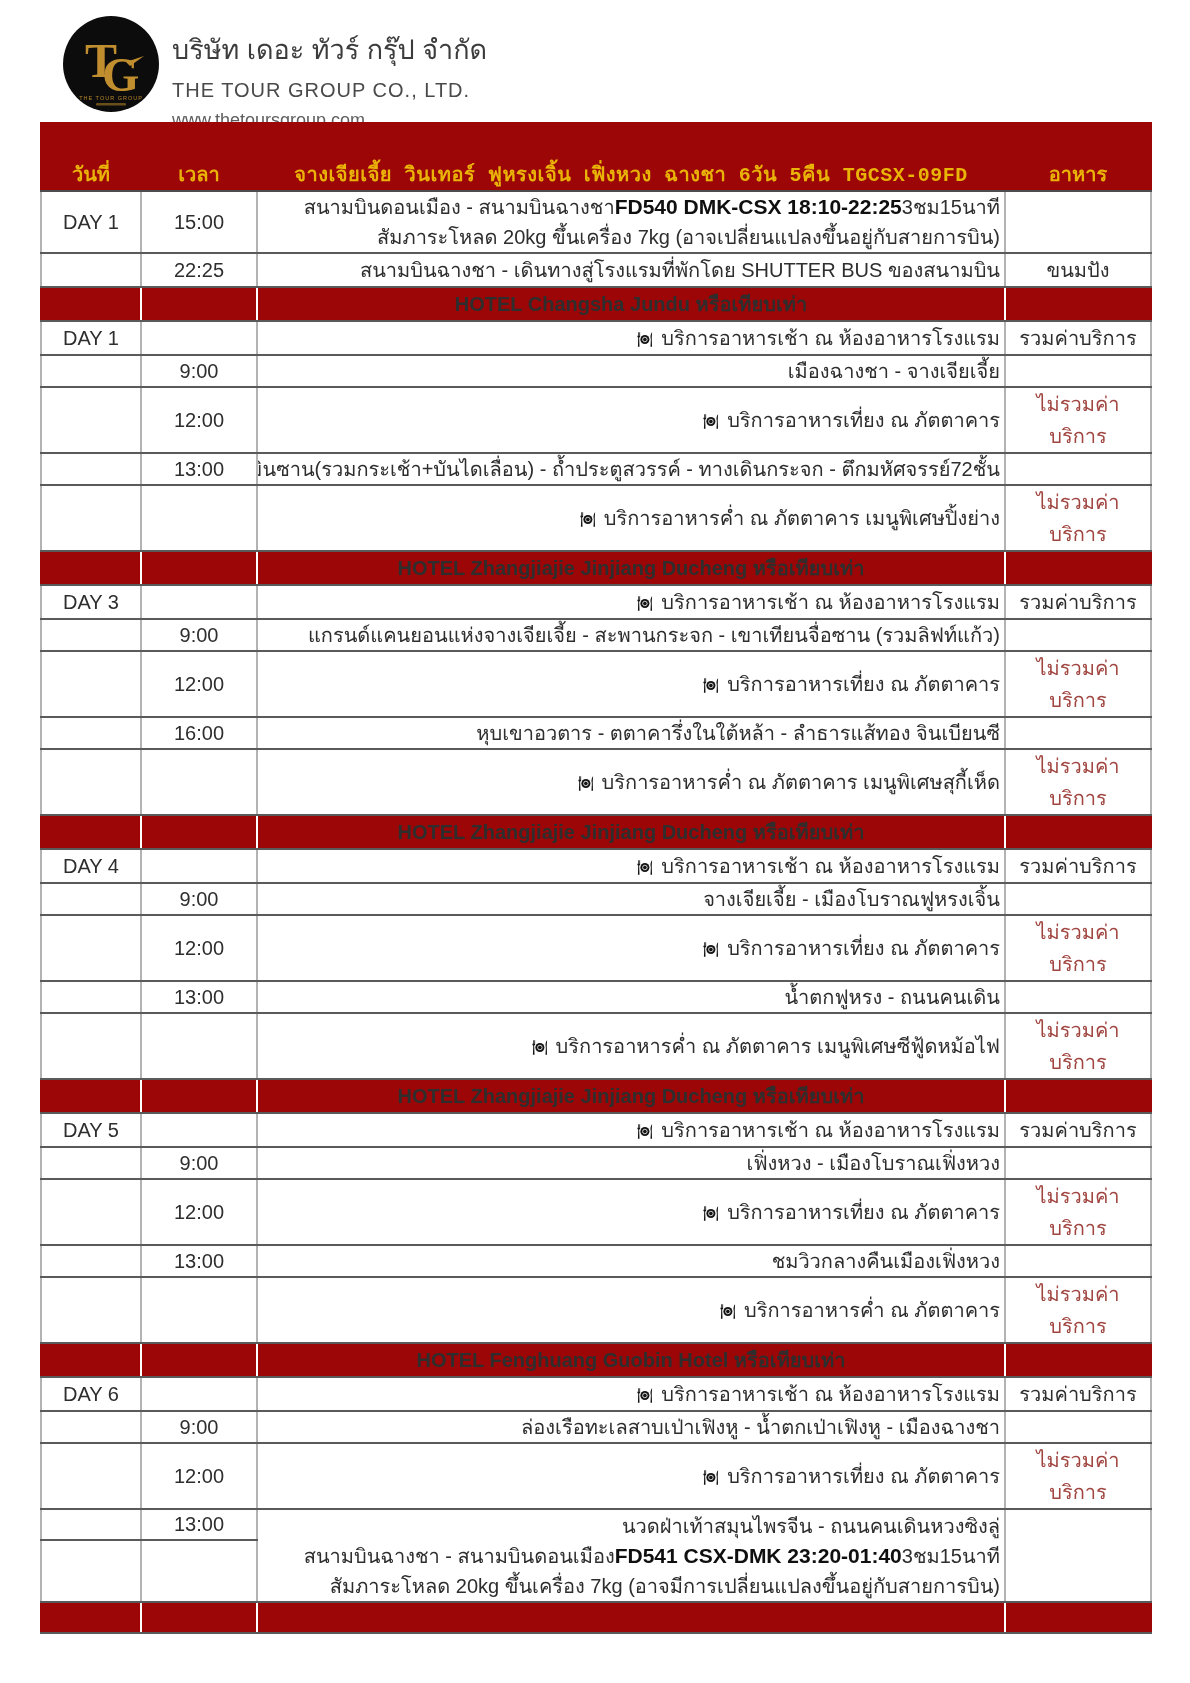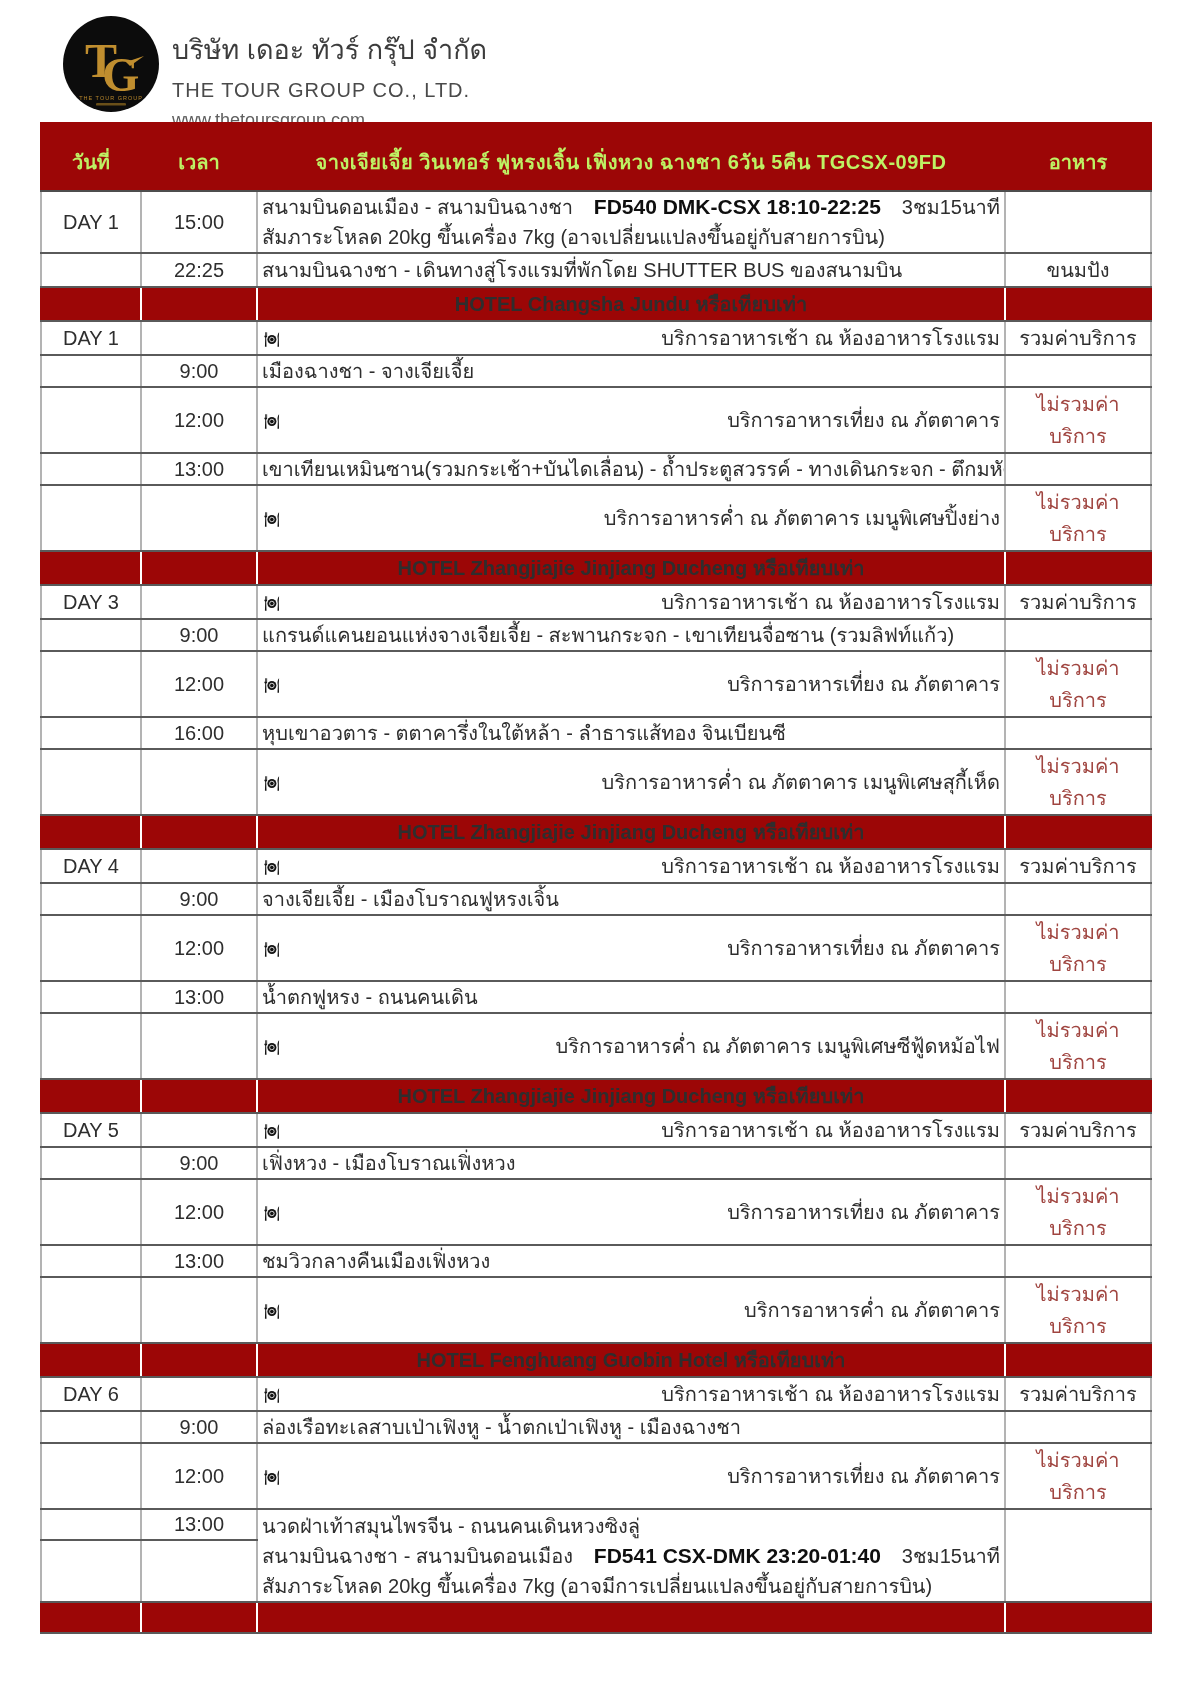--- a/index.html
+++ b/index.html
@@ -15,30 +15,30 @@
 
   
   .itin-wrap{position:absolute;left:40px;top:122px;}
   table.itin{border-collapse:collapse;table-layout:fixed;width:1110px;
              border:2px solid #4d4d4d;}
   table.itin td{border-left:2px solid #b3b3b3;border-right:2px solid #b3b3b3;
                 border-top:2px solid #5a5a5a;border-bottom:2px solid #5a5a5a;
                 text-align:center;vertical-align:middle;padding:0 4px;
                 font-size:20px;color:#2e2e2e;overflow:hidden;}
   tr.head{height:68px;}
-  tr.head td{background:#9c0606;color:#bef264;font-weight:bold;
+  tr.head td{background:#9c0606;color:#eab308;font-weight:bold;
              border-color:#9c0606;border-bottom-color:#4d4d4d;
-             vertical-align:bottom;padding-bottom:12px;}
+             vertical-align:bottom;}
   td.h-date,td.h-time,td.h-meal{font-size:23px;}
-  td.h-title{font-size:24px;letter-spacing:0.5px;}
+  td.h-title{font-size:24px;letter-spacing:0.5px;font-family:Liberation Mono, monospace;}
   td.day-cell{font-size:20px;color:#3a3a3a;}
   td.time-cell{font-size:21px;color:#2b2b2b;}
   td.meal-cell{font-size:19px;color:#3a3a3a;}
   td.meal-cell.red{color:#a04540;}
-  .line{display:flex;align-items:center;justify-content:space-between;line-height:30px;white-space:nowrap;}
+  .line{display:flex;align-items:center;justify-content:flex-end;line-height:30px;white-space:nowrap;}
   .flight-bold{font-weight:bold;color:#0f0f0f;font-size:21px;}
   tr.hotel td{background:#9c0606;border-left:2px solid #ffffff;border-right:2px solid #ffffff;}
   tr.hotel td:first-child{border-left-color:#9c0606;}
   tr.hotel td:last-child{border-right-color:#9c0606;}
   td.hotel-name{color:#fdf5f5;font-weight:bold;font-size:21px;}
   tr.spacer td{background:#9c0606;border-left:2px solid #ffffff;border-right:2px solid #ffffff;}
   tr.spacer td:first-child{border-left-color:#9c0606;}
   tr.spacer td:last-child{border-right-color:#9c0606;}
   .mi{flex:0 0 auto;margin-right:7px;position:relative;top:1px;}
 </style>

